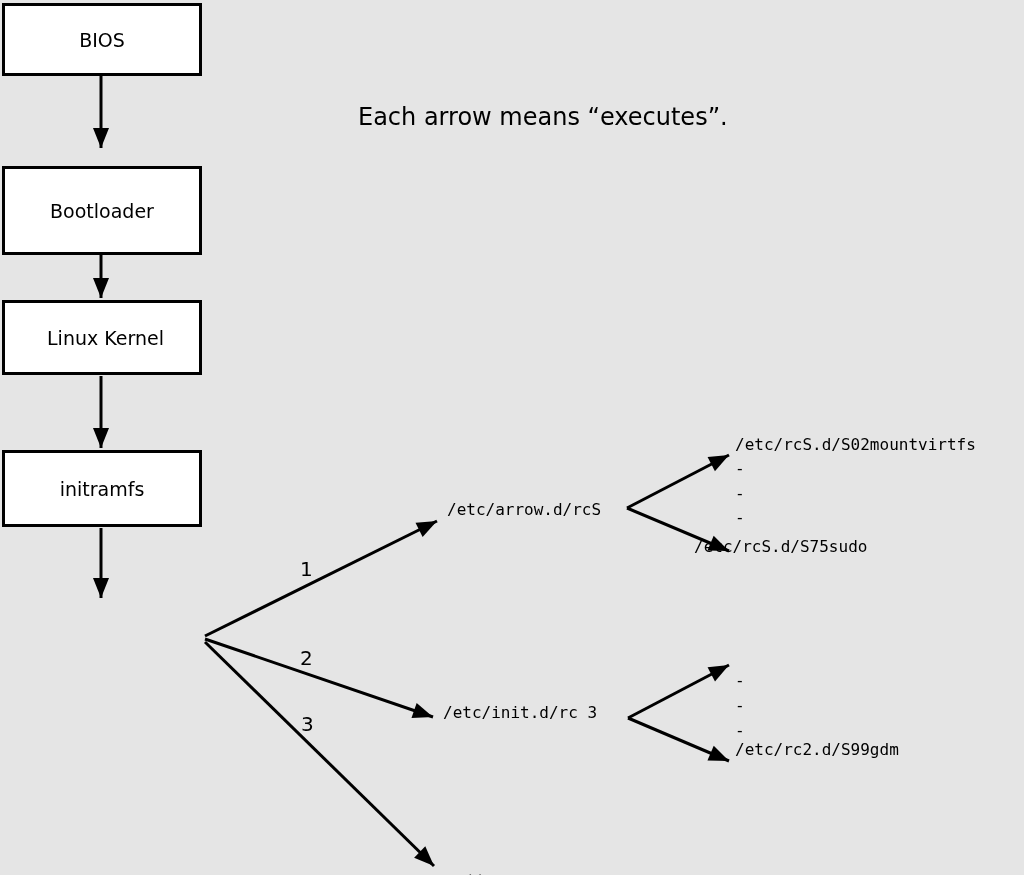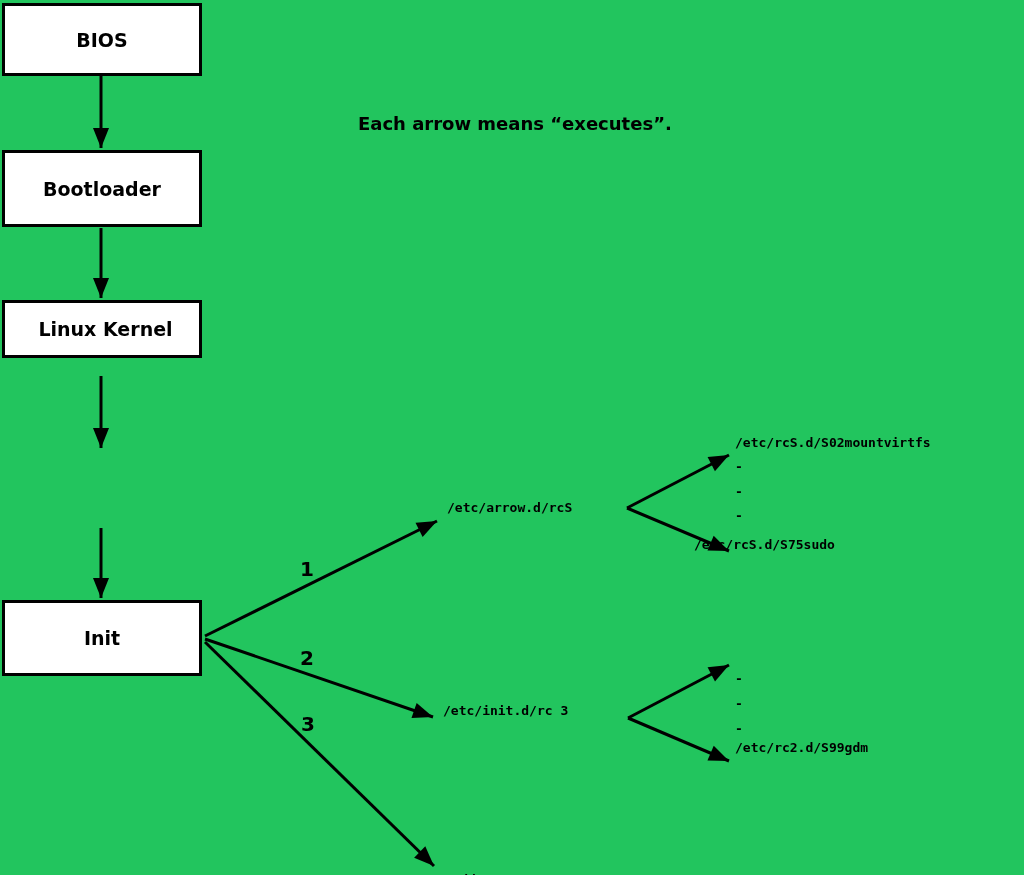--- a/index.html
+++ b/index.html
@@ -5,23 +5,22 @@
   html, body {
     margin: 0;
     padding: 0;
     background: #ffffff;
     font-family: "DejaVu Sans", sans-serif;
   }
   #diagram {
     position: relative;
     width: 1024px;
     height: 875px;
-    background: #22c55e;
+    background: #e5e5e5;
     overflow: hidden;
-    font-weight: bold;
   }
   #arrows {
     position: absolute;
     left: 0;
     top: 0;
     width: 1024px;
     height: 875px;
   }
   .box {
     position: absolute;
@@ -30,43 +29,43 @@
     box-sizing: border-box;
     border: 3px solid #000000;
     background: #ffffff;
     display: flex;
     align-items: center;
     justify-content: center;
     font-size: 19px;
     color: #000000;
   }
   .box-bios       { top: 3px;   height: 73px; }
-  .box-bootloader { top: 150px; height: 77px; }
-  .box-kernel     { top: 300px; height: 58px; padding-left: 7px; }
+  .box-bootloader { top: 166px; height: 89px; }
+  .box-kernel     { top: 300px; height: 75px; padding-left: 7px; }
   .box-initramfs  { top: 450px; height: 77px; }
   .box-init       { top: 600px; height: 76px; }
   .label {
     position: absolute;
     color: #000000;
     white-space: pre;
   }
   .annotation {
     left: 358px;
-    top: 113px;
-    font-size: 18px;
+    top: 103px;
+    font-size: 24px;
   }
   .branch-num {
     font-size: 20px;
   }
   .num-1 { left: 300px; top: 557px; }
   .num-2 { left: 300px; top: 646px; }
   .num-3 { left: 301px; top: 712px; }
   .mono {
     font-family: "DejaVu Sans Mono", monospace;
-    font-size: 13px;
+    font-size: 16px;
   }
   .t-rcs    { left: 447px; top: 500px; }
   .t-rc2    { left: 443px; top: 703px; }
   .t-s02    { left: 735px; top: 435px; }
   .t-dash1a { left: 735px; top: 459px; }
   .t-dash1b { left: 735px; top: 484px; }
   .t-dash1c { left: 735px; top: 508px; }
   .t-s75    { left: 694px; top: 537px; }
   .t-s10    { left: 735px; top: 643px; }
   .t-dash2a { left: 735px; top: 671px; }
@@ -106,22 +105,22 @@
 
   <div class="box box-bios">
     <span>BIOS</span>
   </div>
   <div class="box box-bootloader">
     <span>Bootloader</span>
   </div>
   <div class="box box-kernel">
     <span>Linux Kernel</span>
   </div>
-  <div class="box box-init">
-    <span>Init</span>
+  <div class="box box-initramfs">
+    <span>initramfs</span>
   </div>
 
   <div class="label annotation">Each arrow means “executes”.</div>
 
   <div class="label branch-num num-1">1</div>
   <div class="label branch-num num-2">2</div>
   <div class="label branch-num num-3">3</div>
 
   <div class="label mono t-rcs">/etc/arrow.d/rcS</div>
   <div class="label mono t-rc2">/etc/init.d/rc 3</div>

